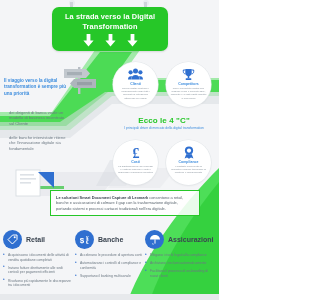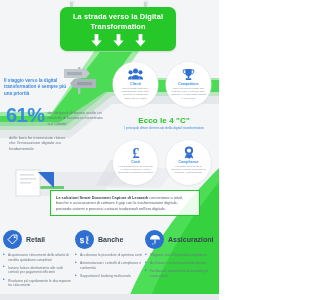--- a/index.html
+++ b/index.html
@@ -11,21 +11,21 @@
   
   .bg{position:absolute;inset:0;overflow:hidden;}
   .bg svg{position:absolute;left:0;top:0;}
 
   
   .sign-wrap{position:absolute;left:52px;top:2px;width:116px;}
   .post{position:absolute;width:3px;height:12px;background:#cfd4da;top:0;}
   .post.l{left:18px;} .post.r{left:92px;}
   .knob{position:absolute;width:6px;height:6px;border-radius:50%;background:#e9edf0;top:-2px;}
   .knob.l{left:16.5px;} .knob.r{left:90.5px;}
-  .sign{position:absolute;top:5px;left:8px;width:116px;height:44px;background:#26c728;
+  .sign{position:absolute;top:5px;left:0;width:116px;height:44px;background:#26c728;
         border-radius:7px;box-shadow:0 1px 2px rgba(0,0,0,.12);}
   .sign-title{position:absolute;top:5px;left:5px;right:5px;text-align:center;
         color:#fff;font-size:7.4px;font-weight:bold;line-height:9.5px;letter-spacing:.1px;}
   .arrows{position:absolute;bottom:4px;left:0;width:100%;display:flex;
         justify-content:center;gap:11px;}
   .arrow{width:11px;height:13px;}
 
   
   .lead{position:absolute;left:4px;top:78px;width:64px;font-size:4.6px;line-height:6.4px;
         font-weight:bold;color:#3d8dde;}
@@ -129,21 +129,20 @@
 
   <svg class="signpost" viewBox="0 0 36 36">
     <rect x="16" y="6" width="2.4" height="27" fill="#b8bec5"></rect>
     <path d="M2,8 H24 L28,12.5 L24,17 H2 Z" fill="#c2c8ce"></path>
     <path d="M34,18 H12 L8,22.5 L12,27 H34 Z" fill="#aeb5bc"></path>
     <rect x="5" y="11" width="15" height="3.2" fill="#9aa2ab" opacity=".7"></rect>
     <rect x="15" y="21" width="15" height="3.2" fill="#8d959e" opacity=".7"></rect>
   </svg>
 
   <div class="stat" id="stat1">
-    <div class="num">61%</div>
     <div class="txt">dei dirigenti di banca vuole un modello di business incentrato sul Cliente</div>
   </div>
   <div class="stat" id="stat2">
     <div class="txt">delle banche intervistate ritiene che l'innovazione digitale sia fondamentale</div>
   </div>
 
   <div class="fourc">
     <h2>Ecco le 4 "C"</h2>
     <p>I principali driver di mercato della digital transformation</p>
   </div>

